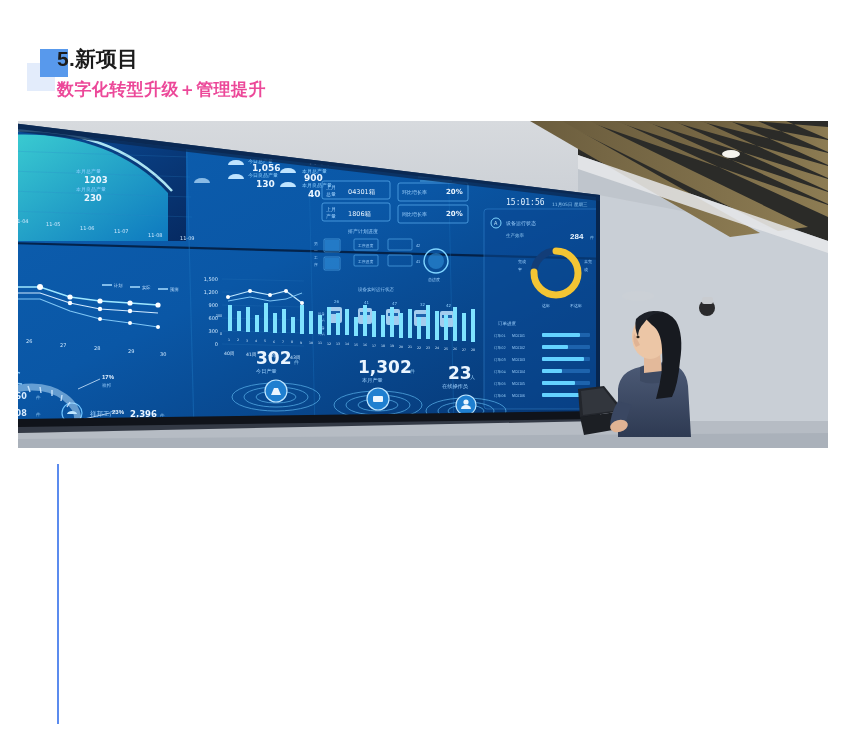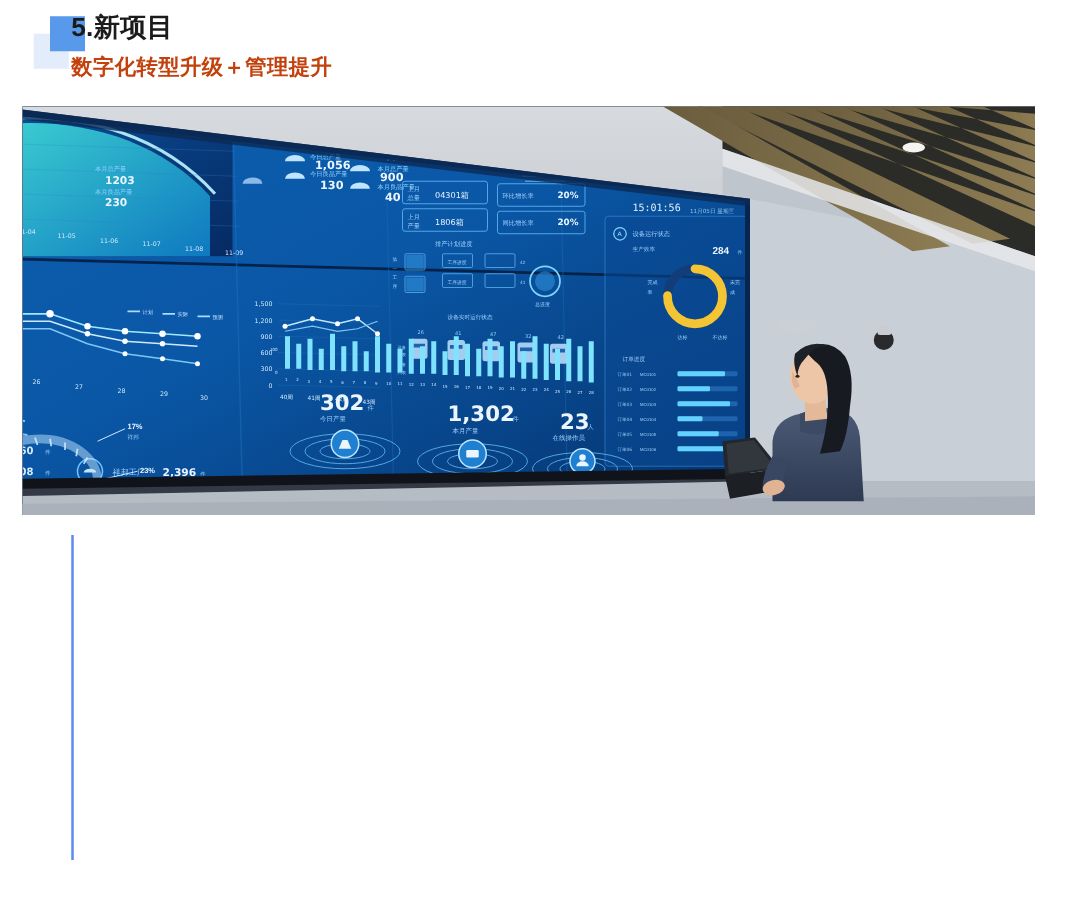--- a/index.html
+++ b/index.html
@@ -1,35 +1,35 @@
 <!DOCTYPE html>
 <html lang="zh"><head>
 <meta charset="utf-8">
 <style>
   html,body{margin:0;padding:0;}
   body{
     width:856px;height:735px;background:#ffffff;
     font-family:"Liberation Sans","DejaVu Sans",sans-serif;
     overflow:hidden;position:relative;
   }
-  .page{position:relative;width:856px;height:632px;}
+  .page{position:relative;width:856px;height:632px;margin-top:36px;}
 
   
   .header{position:absolute;left:0;top:0;width:856px;height:80px;}
   .marker{position:absolute;left:27px;top:13px;width:42px;height:42px;}
   .marker .sq-back{position:absolute;left:0;top:14px;width:28px;height:28px;background:#e3ecfb;}
   .marker .sq-front{position:absolute;left:13px;top:0;width:28px;height:28px;background:#5899ec;}
   .title-main{
     position:absolute;left:57px;top:8px;
     font-size:21px;font-weight:bold;color:#1b1b1b;letter-spacing:.2px;
     line-height:30px;white-space:nowrap;
   }
   .title-sub{
     position:absolute;left:57px;top:41px;
-    font-size:17px;font-weight:bold;color:#c2410c;letter-spacing:.4px;
+    font-size:17px;font-weight:bold;color:#ec4899;letter-spacing:.4px;
     line-height:26px;white-space:nowrap;
   }
 
   
   .photo{
     position:absolute;left:18px;top:85px;width:810px;height:327px;
     overflow:hidden;background:#0a1b3d;
   }
   .photo svg{display:block;width:810px;height:327px;}
 

